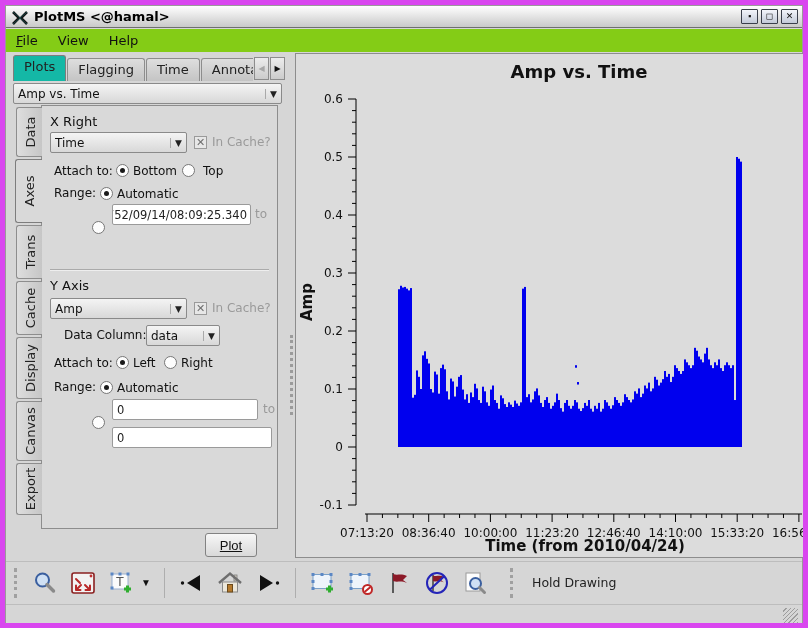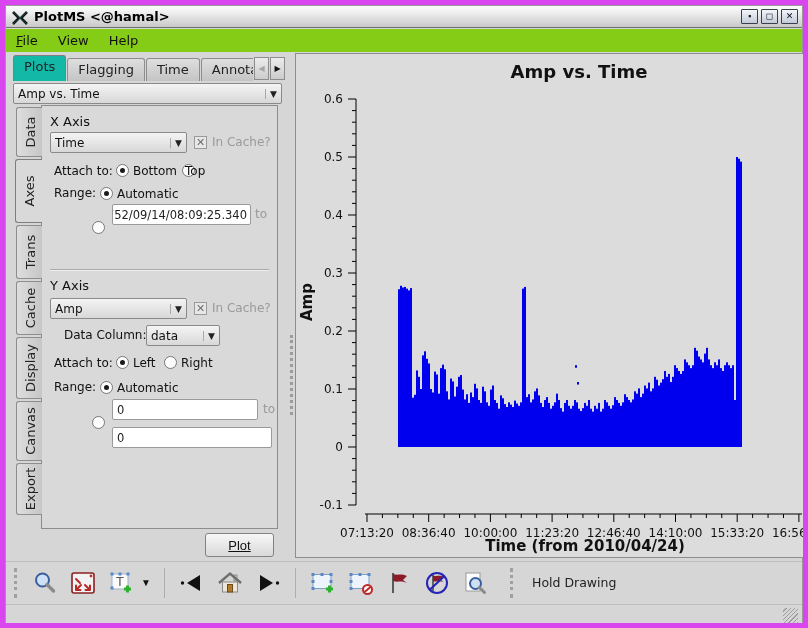--- a/index.html
+++ b/index.html
@@ -114,32 +114,32 @@
 
   <div class="combo" style="left:8px;top:78px;width:269px;">
     <span class="ctext">Amp vs. Time</span>
     <span class="carrow">▼</span>
   </div>
 
   <div id="vtabs"></div>
 
   <div class="pane">
 
-    <div class="plabel" style="left:8px;top:8px;">X Axis</div>
+    <div class="plabel" style="left:8px;top:8px;">X Right</div>
     <div class="combo" style="left:8px;top:26px;width:137px;">
       <span class="ctext">Time</span>
       <span class="carrow">▼</span>
     </div>
     <span class="cbx" style="left:152px;top:30px;">✕</span>
     <span class="plabel small gray" style="left:170px;top:29px;">In Cache?</span>
     <div class="plabel small" style="left:12px;top:58px;">Attach to:</div>
     <span class="radio on" style="left:74px;top:58px;"></span>
     <span class="plabel small" style="left:91px;top:58px;">Bottom</span>
     <span class="radio" style="left:140px;top:58px;"></span>
-    <span class="plabel small" style="left:143px;top:58px;text-align:center;">Top</span>
+    <span class="plabel small" style="left:161px;top:58px;text-align:center;">Top</span>
     <div class="plabel small" style="left:12px;top:80px;">Range:</div>
     <span class="radio on" style="left:58px;top:81px;"></span>
     <span class="plabel small" style="left:75px;top:81px;">Automatic</span>
     <span class="radio" style="left:50px;top:115px;"></span>
     <div class="field clip-left" style="left:70px;top:98px;width:139px;">
       <span class="ftext">1752/09/14/08:09:25.340</span>
     </div>
     <span class="plabel small gray" style="left:213px;top:101px;">to</span>
     <div class="sep-h" style="left:8px;top:163px;"></div>
 
@@ -166,21 +166,21 @@
     <span class="radio" style="left:50px;top:310px;"></span>
     <div class="field" style="left:70px;top:293px;width:146px;">
       <span class="ftext">0</span>
     </div>
     <span class="plabel small gray" style="left:221px;top:296px;">to</span>
     <div class="field" style="left:70px;top:321px;width:160px;">
       <span class="ftext">0</span>
     </div>
   </div>
 
-  <button class="pbtn" style="left:200px;top:528px;width:69px;height:24px;text-decoration:underline;">Plot</button>
+  <button class="pbtn" style="left:200px;top:528px;width:52px;height:24px;text-decoration:underline;">Plot</button>
 
   <div class="splitter">
       <div class="dots"></div>
     </div>
 
   <div class="plotpanel">
     <svg id="chart-svg" width="510" height="503" viewBox="0 0 510 503">
         <text x="283" y="24" text-anchor="middle" font-size="18" font-weight="bold" fill="#111">Amp vs. Time</text>
         <text x="289" y="497" text-anchor="middle" font-size="15" font-weight="bold" fill="#111">Time (from 2010/04/24)</text>
         <text x="16" y="248" text-anchor="middle" font-size="15" font-weight="bold" fill="#111" transform="rotate(-90 16 248)">Amp</text>

